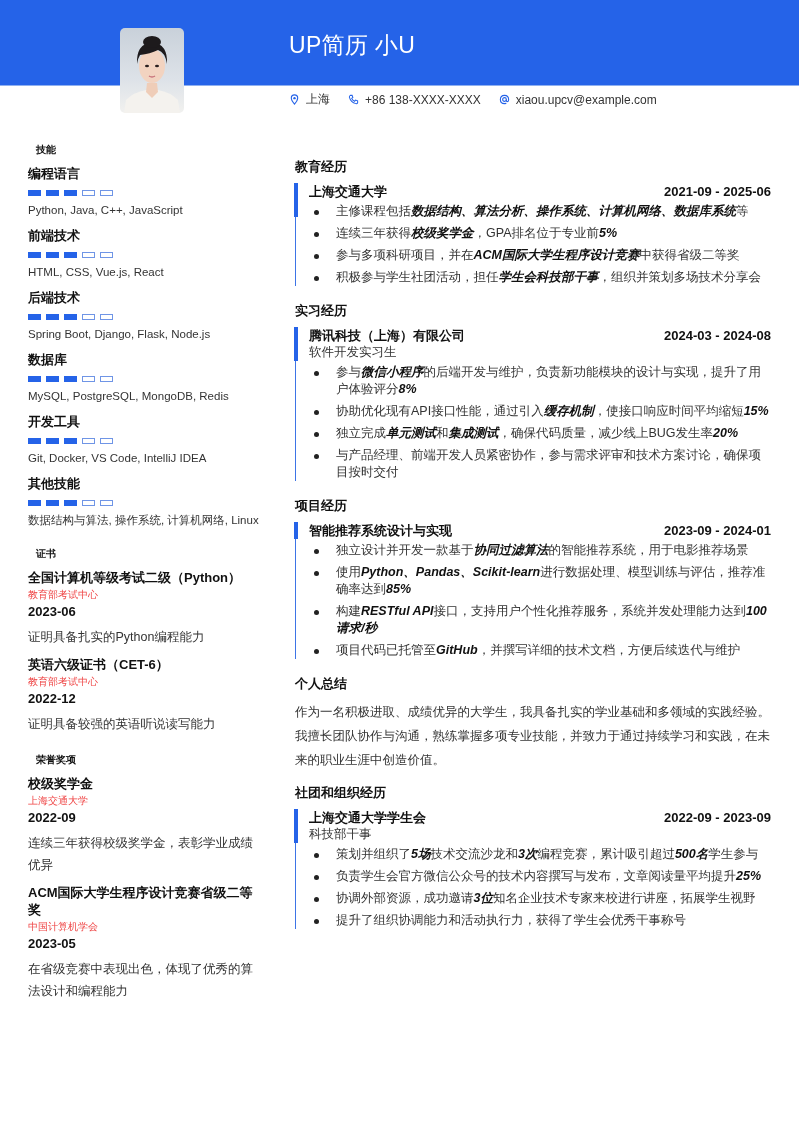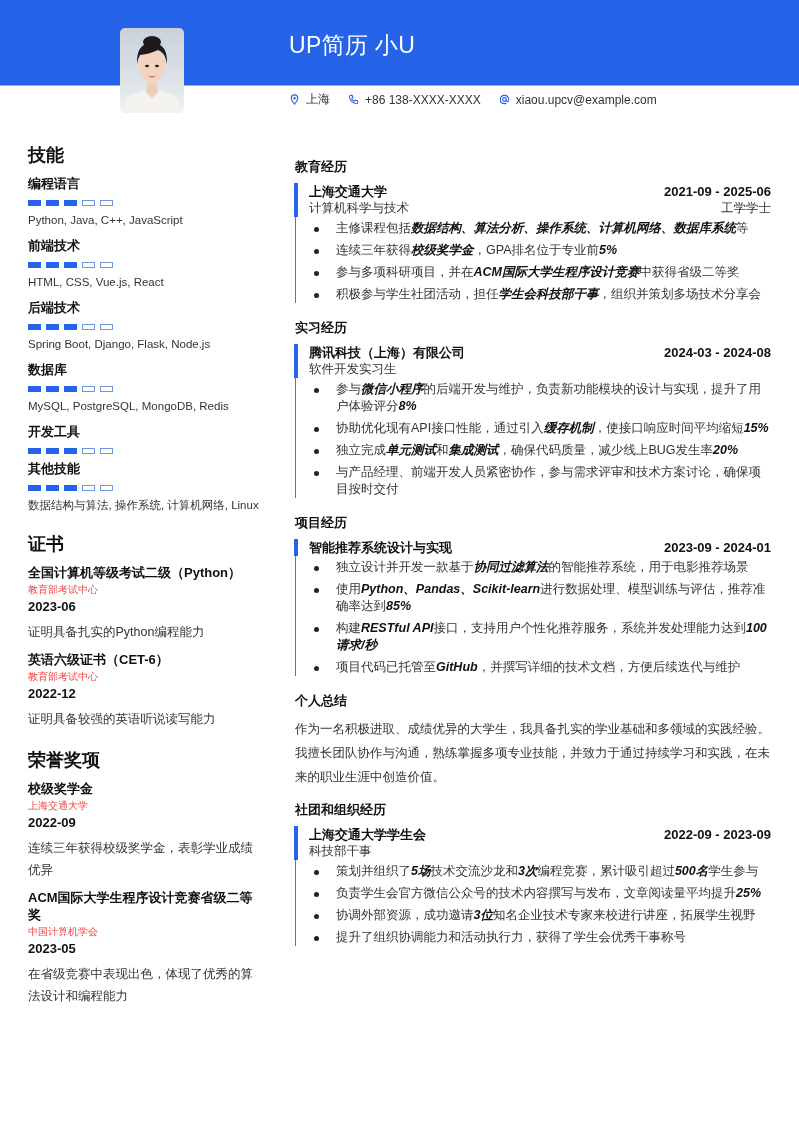--- a/index.html
+++ b/index.html
@@ -13,21 +13,21 @@
   .photo svg { width: 100%; height: 100%; display: block; }
   .name { position: absolute; left: 289px; top: 30px; font-size: 23px; font-weight: 500; color: #fff; letter-spacing: 0.3px; }
 
   .contact { position: absolute; left: 289px; top: 91px; display: flex; font-size: 12px; color: #333; }
   .contact .ci { display: flex; align-items: center; margin-right: 18px; }
   .contact .ico { width: 11px; height: 11px; margin-right: 6px; color: #2563e8; display: inline-flex; }
   .contact .ico svg { width: 11px; height: 11px; }
 
   
   .left { position: absolute; left: 28px; top: 143px; width: 232px; }
-  .sec-title { font-size: 18px; font-weight: 700; color: #111; margin-bottom: 8px; }
+  .sec-title { font-size: 10px; font-weight: 700; color: #111; margin-bottom: 8px; margin-left: 8px; }
   .skill-name { font-size: 13px; font-weight: 700; color: #111; margin-top: 0; }
   .bars { display: flex; margin: 7px 0 6px; }
   .bar { width: 13px; height: 6px; margin-right: 5px; border: 1px solid #2563e8; }
   .bar.on { background: #2563e8; }
   .bar.off { background: #fff; border-color: #6f95e6; }
   .skill-desc { font-size: 11.5px; color: #333; line-height: 16px; margin-bottom: 9px; }
   .cert-title { font-size: 13px; font-weight: 700; color: #111; line-height: 17px; }
   .cert-org { font-size: 10px; color: #ef4444; line-height: 17px; font-family: Liberation Serif, serif; }
   .cert-date { font-size: 13px; font-weight: 700; color: #111; line-height: 18px; }
   .cert-desc { font-size: 12.5px; color: #333; line-height: 22px; margin-top: 5px; margin-bottom: 8px; }
@@ -149,20 +149,21 @@
       </div>
       <div>
         <div class="skill-name">开发工具</div>
         <div class="bars">
           <span class="bar on"></span>
           <span class="bar on"></span>
           <span class="bar on"></span>
           <span class="bar off"></span>
           <span class="bar off"></span>
         </div>
+        <div class="skill-desc">Git, Docker, VS Code, IntelliJ IDEA</div>
       </div>
       <div>
         <div class="skill-name">其他技能</div>
         <div class="bars">
           <span class="bar on"></span>
           <span class="bar on"></span>
           <span class="bar on"></span>
           <span class="bar off"></span>
           <span class="bar off"></span>
         </div>
@@ -205,24 +206,20 @@
     </div>
 </div>
 
 <div class="right">
   <div class="r-sec-title">教育经历</div>
   <div class="entry">
     <div class="e-row">
       <span class="e-title">上海交通大学</span>
       <span class="e-date">2021-09 - 2025-06</span>
     </div>
-    <div class="e-row">
-      <span class="e-sub">计算机科学与技术</span>
-      <span class="e-right-sub">工学学士</span>
-    </div>
     <ul class="bul">
         <li><span>主修课程包括</span><b>数据结构、算法分析、操作系统、计算机网络、数据库系统</b><span>等</span></li>
         <li><span>连续三年获得</span><b>校级奖学金</b><span>，GPA排名位于专业前</span><b>5%</b></li>
         <li><span>参与多项科研项目，并在</span><b>ACM国际大学生程序设计竞赛</b><span>中获得省级二等奖</span></li>
         <li><span>积极参与学生社团活动，担任</span><b>学生会科技部干事</b><span>，组织并策划多场技术分享会</span></li>
       </ul>
   </div>
 
   <div class="r-sec-title">实习经历</div>
   <div class="entry">

